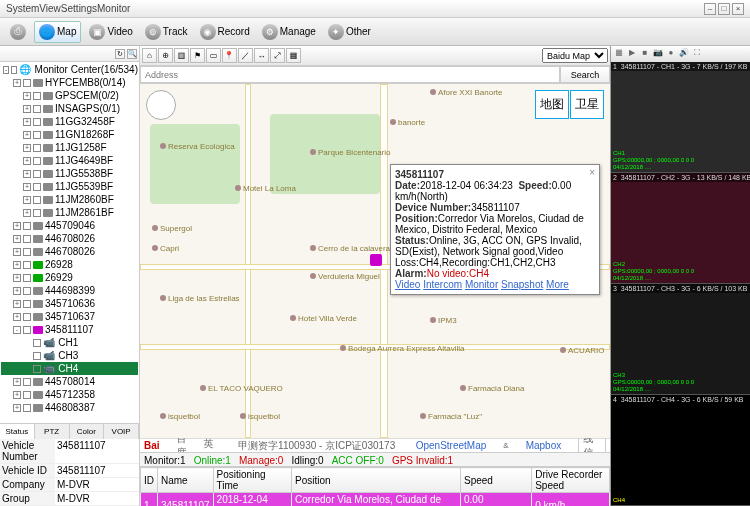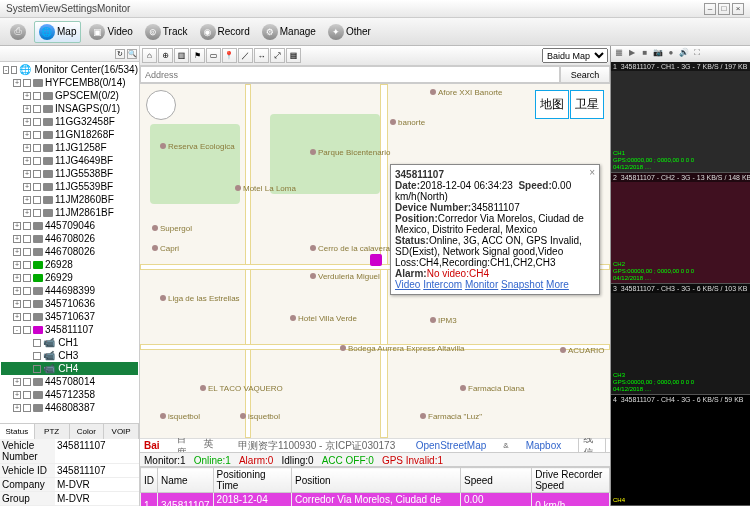--- a/index.html
+++ b/index.html
@@ -247,21 +247,21 @@
       <span class="logo">Bai</span><span>百度</span>
       <span>200 英尺</span>
       <span>© 2018 Baidu - GS(2016)2089号 - 甲测资字1100930 - 京ICP证030173号 - Data ©</span>
       <span class="link">OpenStreetMap</span>&amp;
       <span class="link">Mapbox</span>
       <span class="route">路线信息</span>
     </div>
     <div class="status-bar">
       <span>Monitor:1</span>
       <span style="color:#0a0">Online:1</span>
-      <span style="color:#c00">Alarm:0</span>
+      <span style="color:#c00">Manage:0</span>
       <span>Idling:0</span>
       <span style="color:#0a0">ACC OFF:0</span>
       <span style="color:#c00">GPS Invalid:1</span>
     </div>
     <div class="grid">
       <table>
         <tbody>
             <tr>
           <th>ID</th>
               <th>Name</th>

